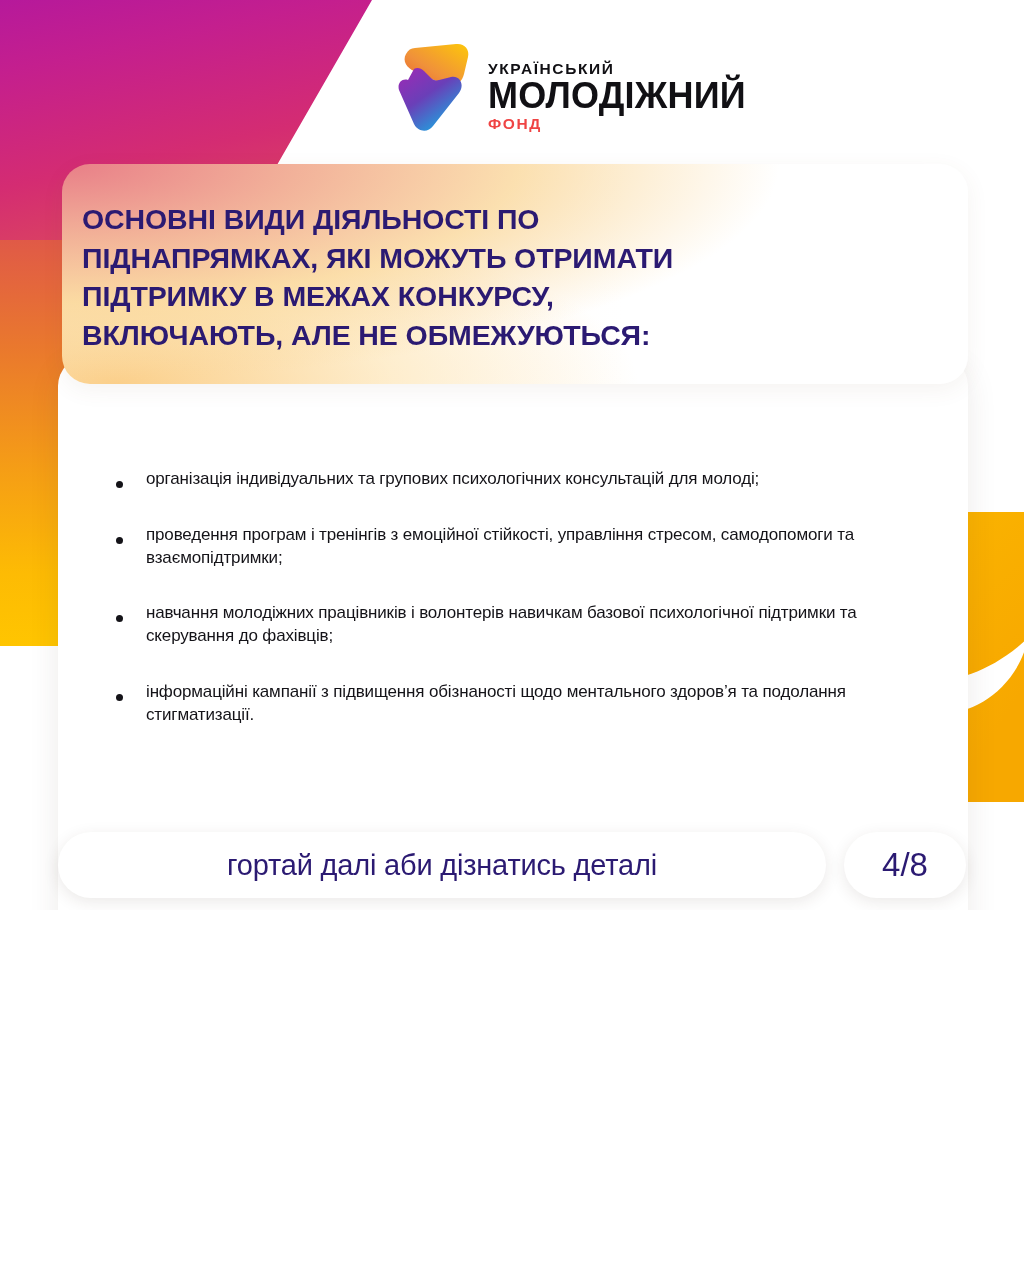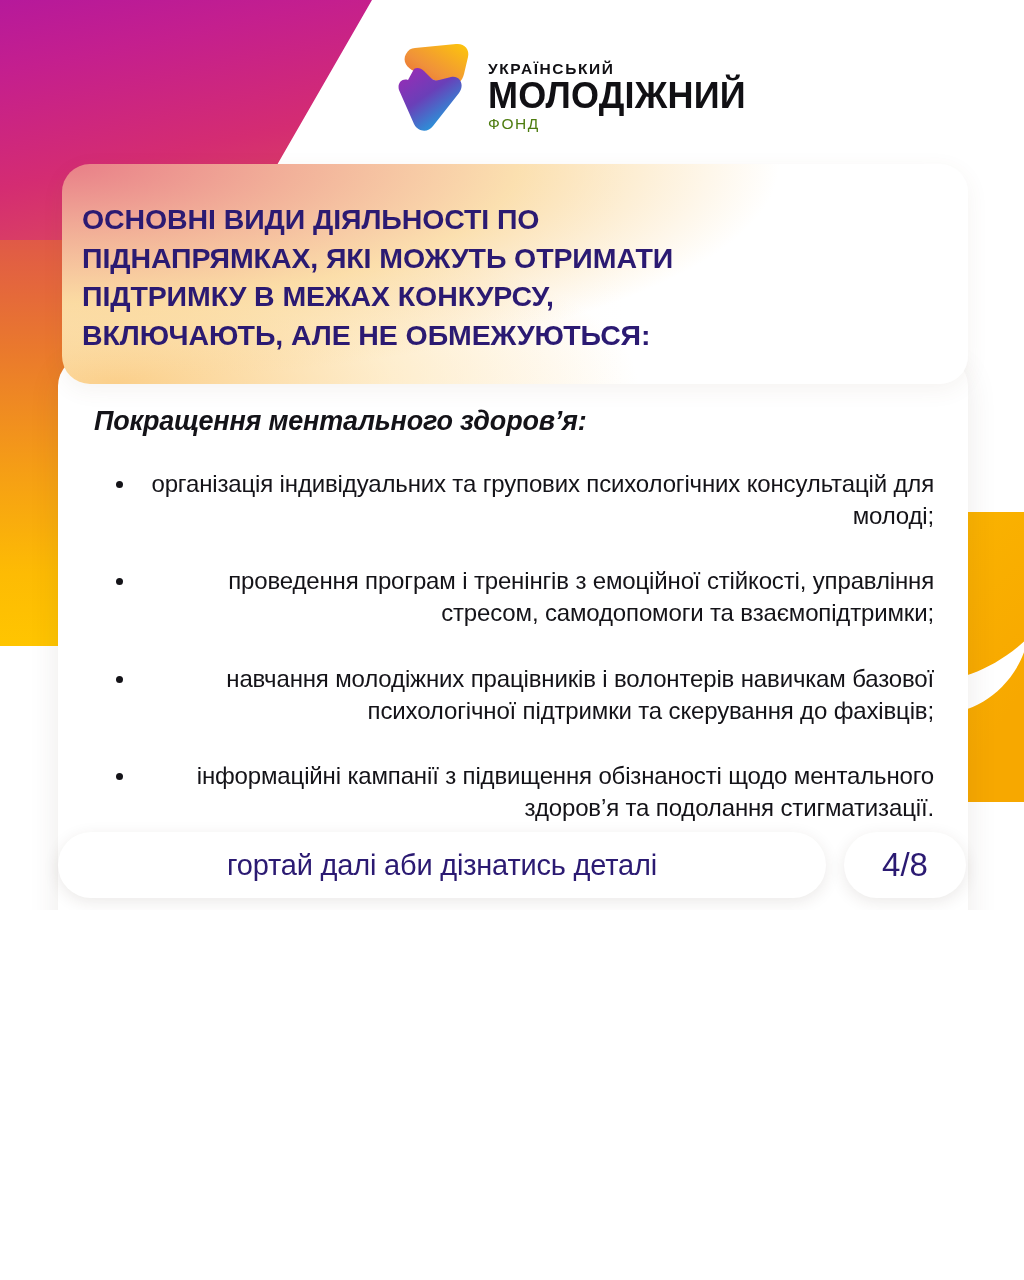--- a/index.html
+++ b/index.html
@@ -98,23 +98,23 @@
   }
   .logo-l2 {
     font-size: 36px;
     font-weight: bold;
     letter-spacing: 0.2px;
     color: #111014;
     margin: 2px 0 2px 0;
   }
   .logo-l3 {
     font-size: 15.5px;
-    font-weight: normal;
+    font-weight: bold;
     letter-spacing: 1.6px;
-    color: #4d7c0f;
+    color: #ef4444;
   }
 
   
   .title-card {
     position: absolute;
     left: 62px;
     top: 164px;
     width: 906px;
     height: 220px;
     border-radius: 28px;
@@ -173,25 +173,24 @@
     top: 112px;
     right: 34px;
     margin: 0;
     padding: 0;
     list-style: none;
   }
   .bullet {
     position: relative;
     padding-left: 40px;
     margin-bottom: 33px;
-    font-size: 24px;
+    font-size: 17px;
     line-height: 1.34;
     color: #141318;
     letter-spacing: -0.15px;
-    text-align: right;
   }
   .bullet:last-child { margin-bottom: 0; }
   .bullet .dot {
     position: absolute;
     left: 10px;
     top: 13px;
     width: 7px;
     height: 7px;
     border-radius: 50%;
     background: #141318;
@@ -292,21 +291,20 @@
   </div>
 
   <div class="title-card">
     <div class="title-text">ОСНОВНІ ВИДИ ДІЯЛЬНОСТІ ПО
 ПІДНАПРЯМКАХ, ЯКІ МОЖУТЬ ОТРИМАТИ
 ПІДТРИМКУ В МЕЖАХ КОНКУРСУ,
 ВКЛЮЧАЮТЬ, АЛЕ НЕ ОБМЕЖУЮТЬСЯ:</div>
   </div>
 
   <div class="content-card">
-    <div class="subhead">Покращення ментального здоров’я:</div>
     <ul class="bullets">
       <li class="bullet">
         <span class="dot"></span>
         <span>організація індивідуальних та групових психологічних консультацій для молоді;</span>
       </li>
       <li class="bullet">
         <span class="dot"></span>
         <span>проведення програм і тренінгів з емоційної стійкості, управління стресом, самодопомоги та взаємопідтримки;</span>
       </li>
       <li class="bullet">

